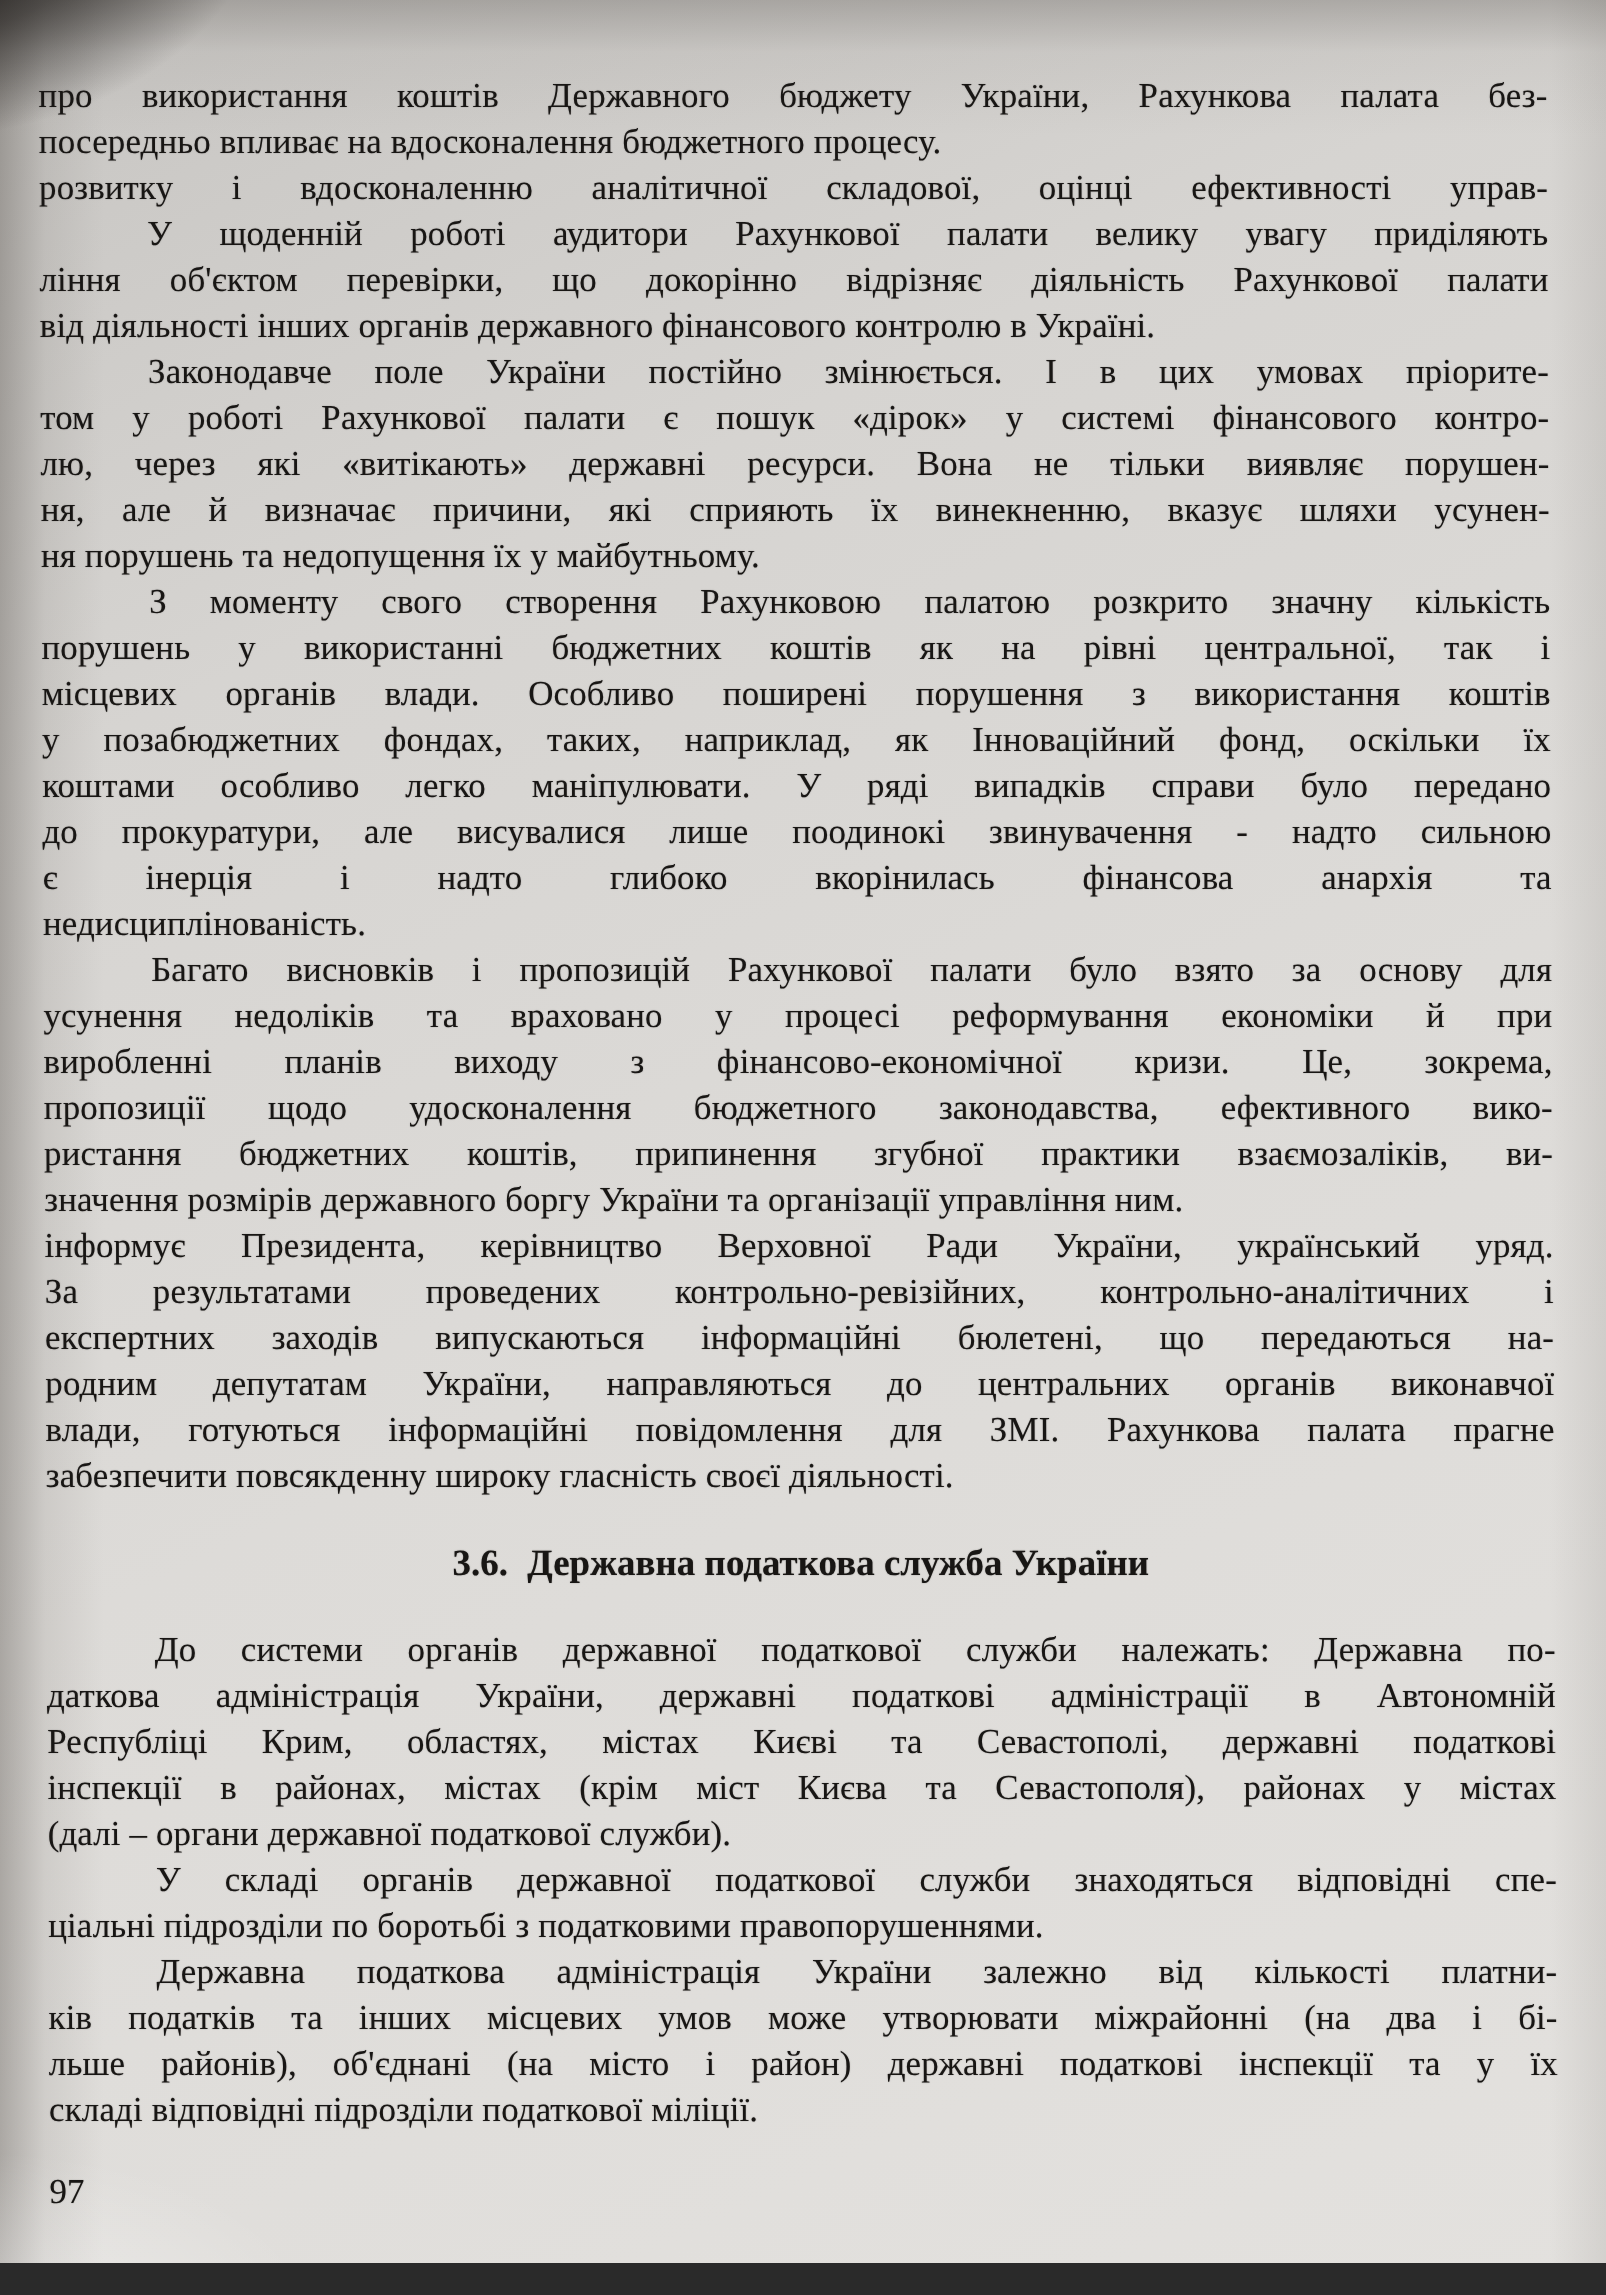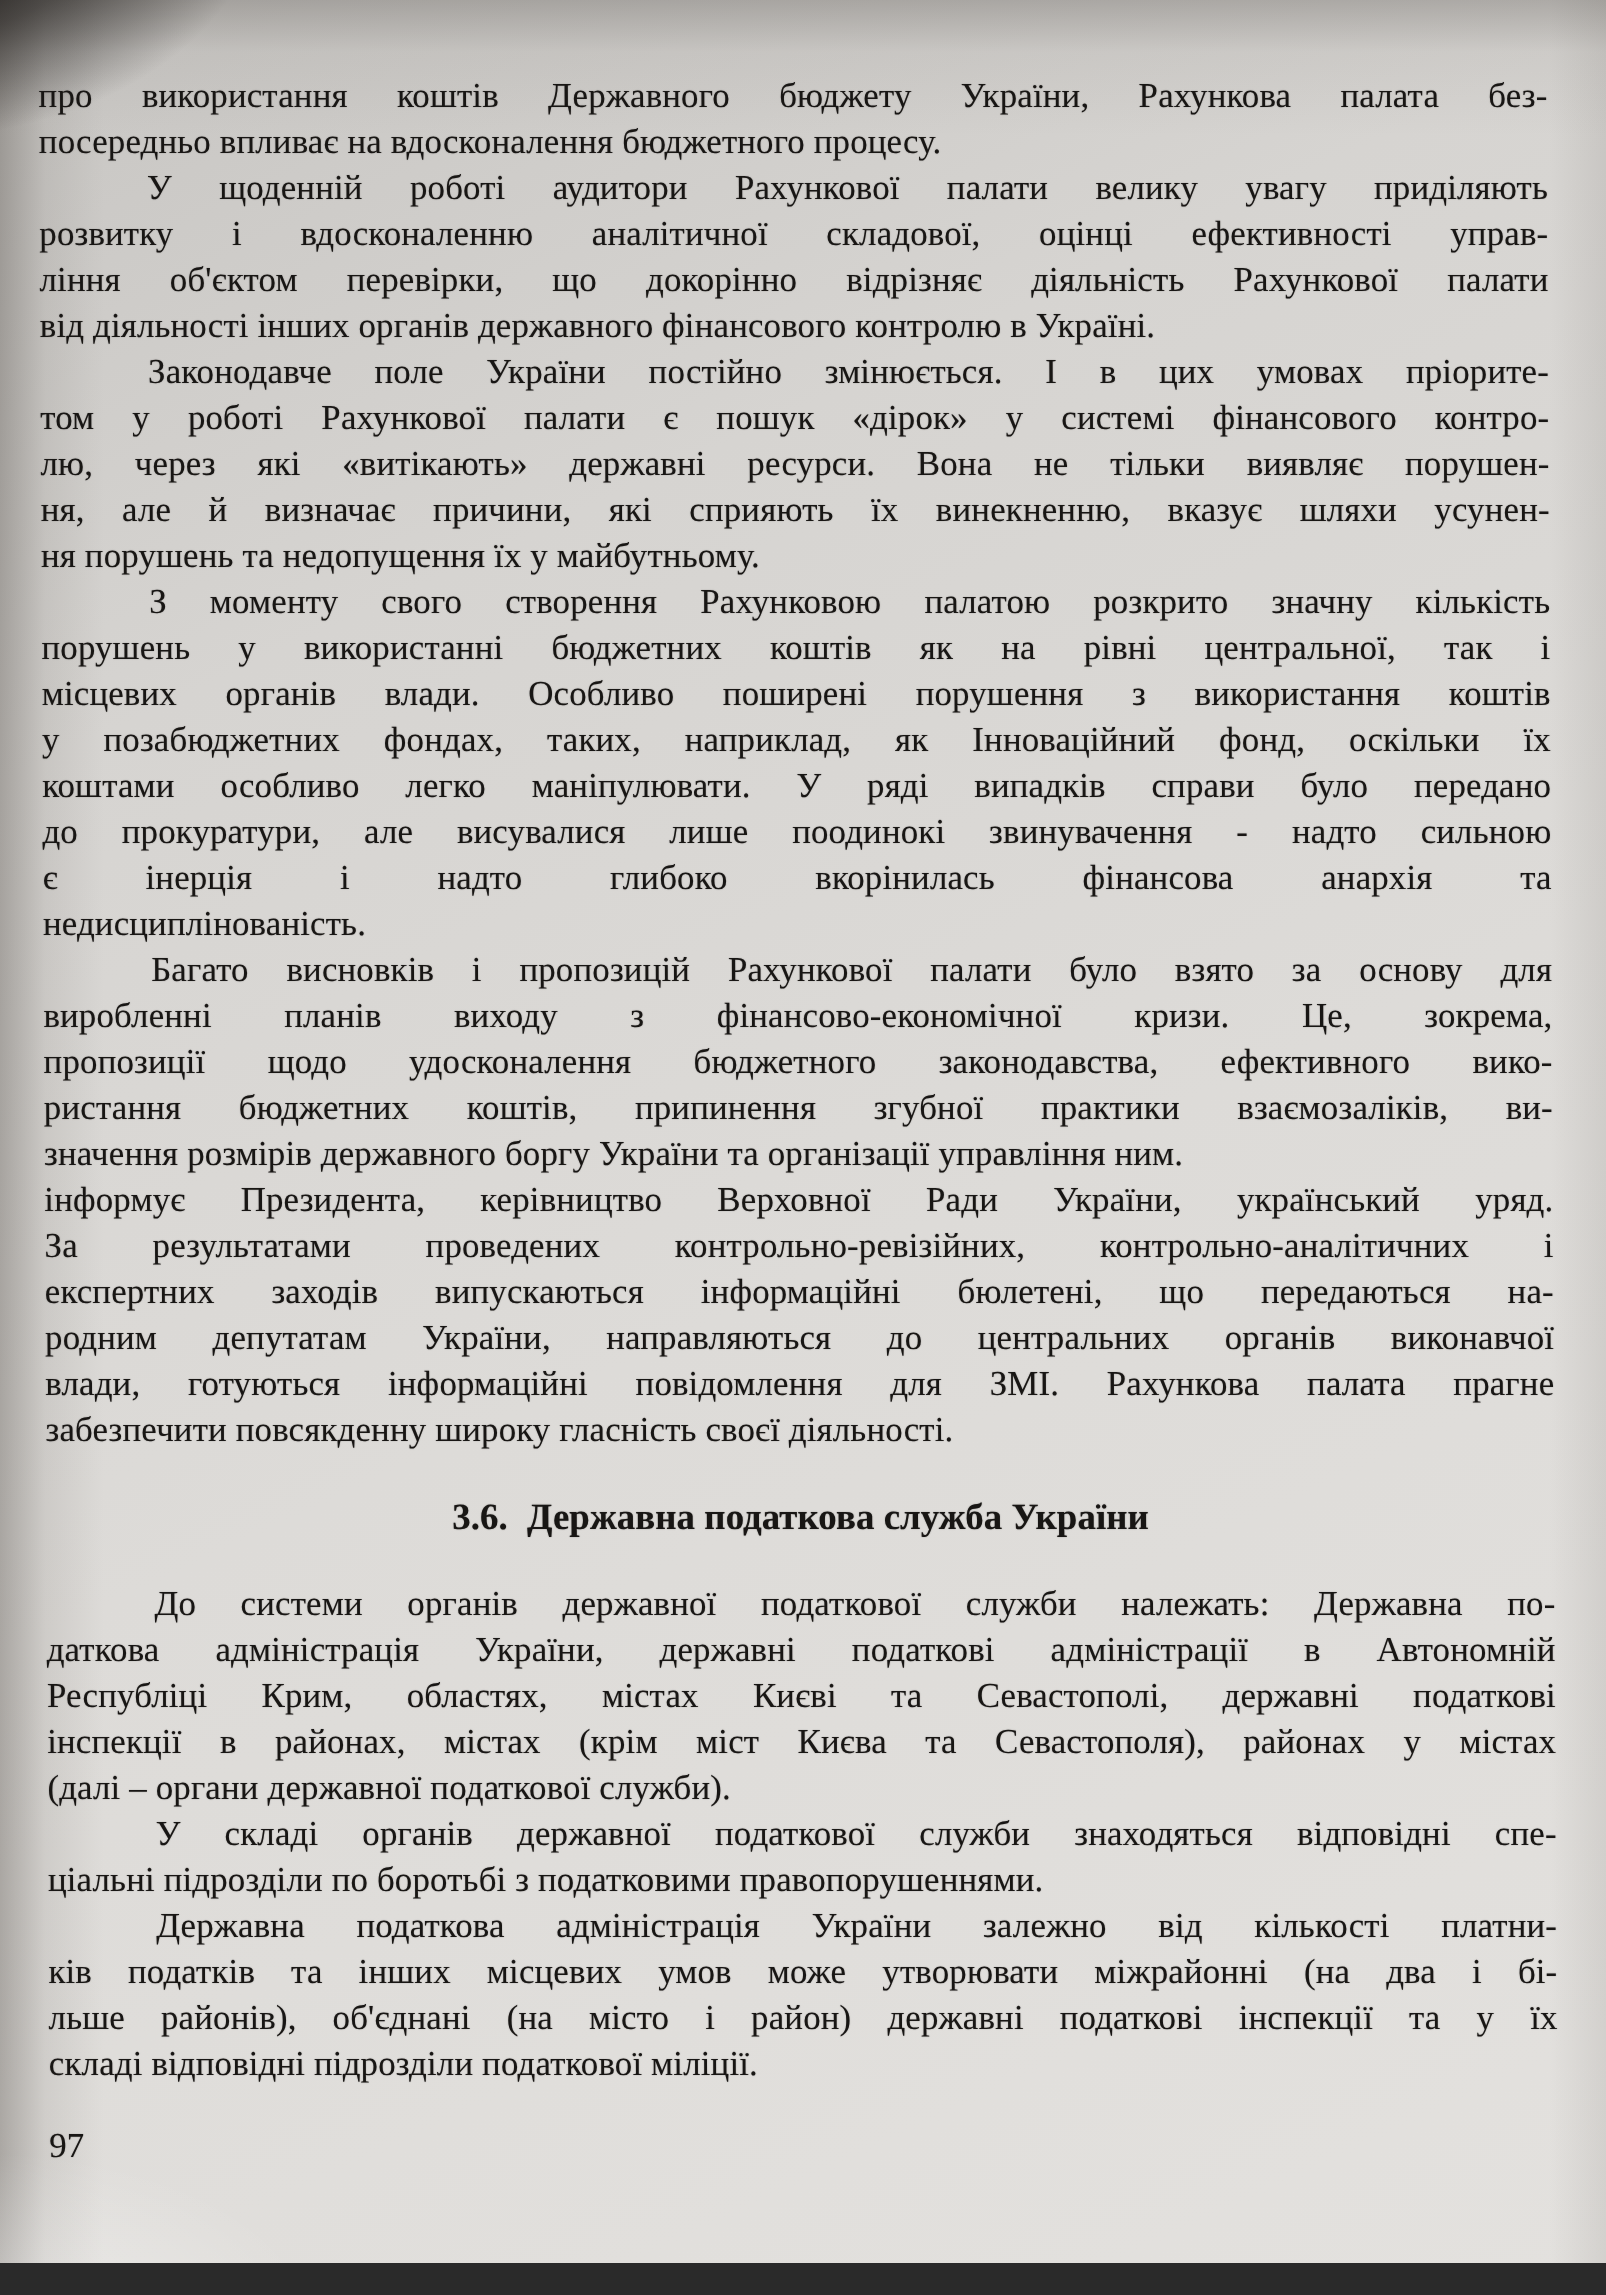--- a/index.html
+++ b/index.html
@@ -59,38 +59,39 @@
   }
 </style>
 </head>
 <body>
 
 <div class="page">
   <div class="content">
     <div id="blocks">
         <div class="line">про використання коштів Державного бюджету України, Рахункова палата без-</div>
         <div class="line last">посередньо впливає на вдосконалення бюджетного процесу.</div>
+        <div class="line">розвитку і вдосконаленню аналітичної складової, оцінці ефективності управ-</div>
         <div class="line indent">У щоденній роботі аудитори Рахункової палати велику увагу приділяють</div>
-        <div class="line">розвитку і вдосконаленню аналітичної складової, оцінці ефективності управ-</div>
         <div class="line">ління об'єктом перевірки, що докорінно відрізняє діяльність Рахункової палати</div>
         <div class="line last">від діяльності інших органів державного фінансового контролю в Україні.</div>
         <div class="line indent">Законодавче поле України постійно змінюється. І в цих умовах пріорите-</div>
         <div class="line">том у роботі Рахункової палати є пошук «дірок» у системі фінансового контро-</div>
         <div class="line">лю, через які «витікають» державні ресурси. Вона не тільки виявляє порушен-</div>
         <div class="line">ня, але й визначає причини, які сприяють їх винекненню, вказує шляхи усунен-</div>
         <div class="line last">ня порушень та недопущення їх у майбутньому.</div>
         <div class="line indent">З моменту свого створення Рахунковою палатою розкрито значну кількість</div>
         <div class="line">порушень у використанні бюджетних коштів як на рівні центральної, так і</div>
         <div class="line">місцевих органів влади. Особливо поширені порушення з використання коштів</div>
         <div class="line">у позабюджетних фондах, таких, наприклад, як Інноваційний фонд, оскільки їх</div>
         <div class="line">коштами особливо легко маніпулювати. У ряді випадків справи було передано</div>
         <div class="line">до прокуратури, але висувалися лише поодинокі звинувачення - надто сильною</div>
         <div class="line">є інерція і надто глибоко вкорінилась фінансова анархія та</div>
         <div class="line last">недисциплінованість.</div>
         <div class="line indent">Багато висновків і пропозицій Рахункової палати було взято за основу для</div>
+        <div class="line">усунення недоліків та враховано у процесі реформування економіки й при</div>
         <div class="line">виробленні планів виходу з фінансово-економічної кризи. Це, зокрема,</div>
         <div class="line">пропозиції щодо удосконалення бюджетного законодавства, ефективного вико-</div>
         <div class="line">ристання бюджетних коштів, припинення згубної практики взаємозаліків, ви-</div>
         <div class="line last">значення розмірів державного боргу України та організації управління ним.</div>
         <div class="line">інформує Президента, керівництво Верховної Ради України, український уряд.</div>
         <div class="line">За результатами проведених контрольно-ревізійних, контрольно-аналітичних і</div>
         <div class="line">експертних заходів випускаються інформаційні бюлетені, що передаються на-</div>
         <div class="line">родним депутатам України, направляються до центральних органів виконавчої</div>
         <div class="line">влади, готуються інформаційні повідомлення для ЗМІ. Рахункова палата прагне</div>
         <div class="line last">забезпечити повсякденну широку гласність своєї діяльності.</div>

